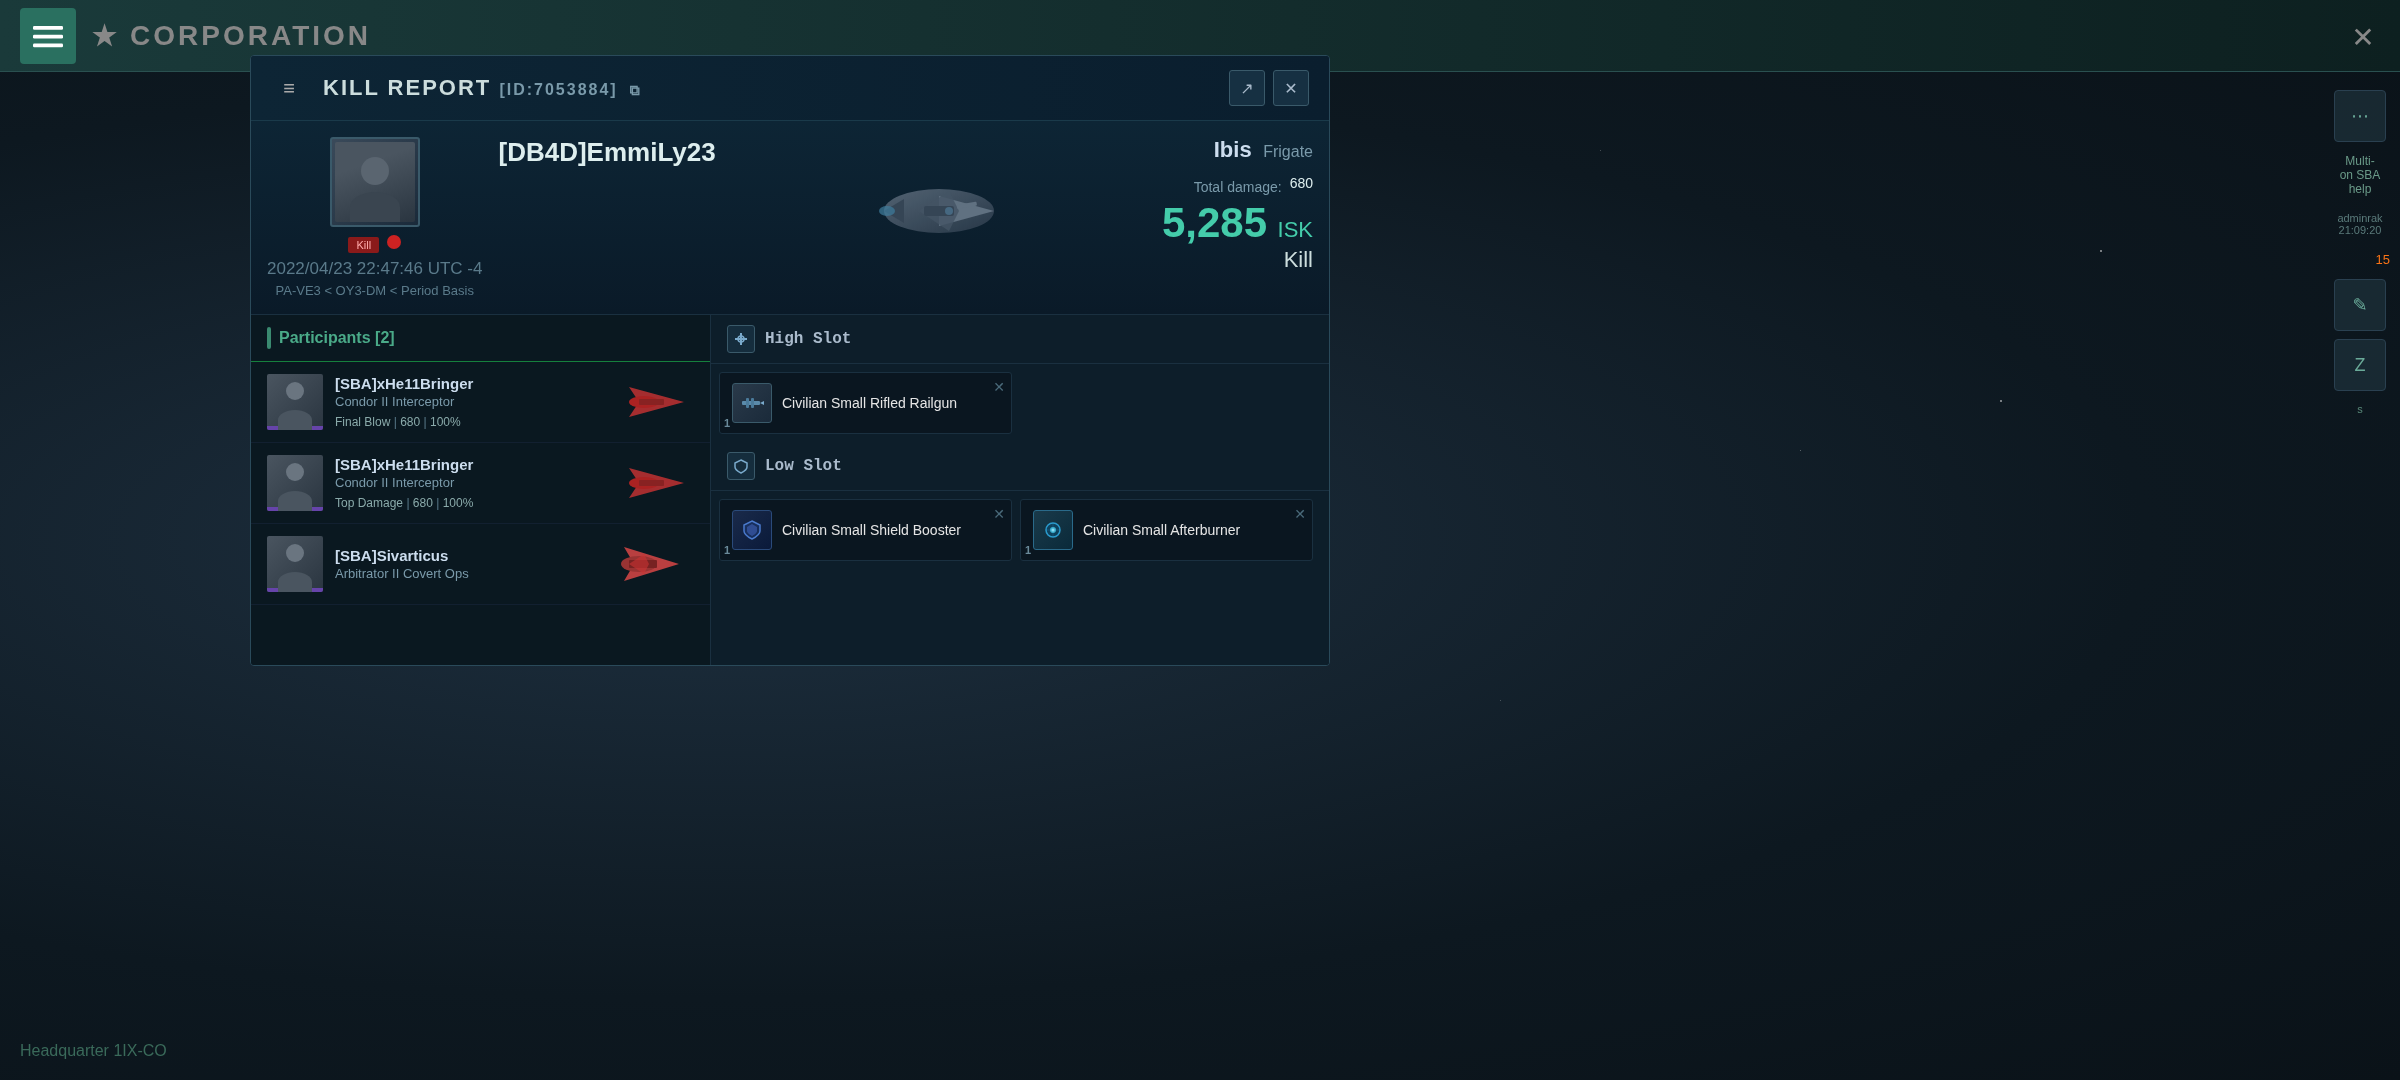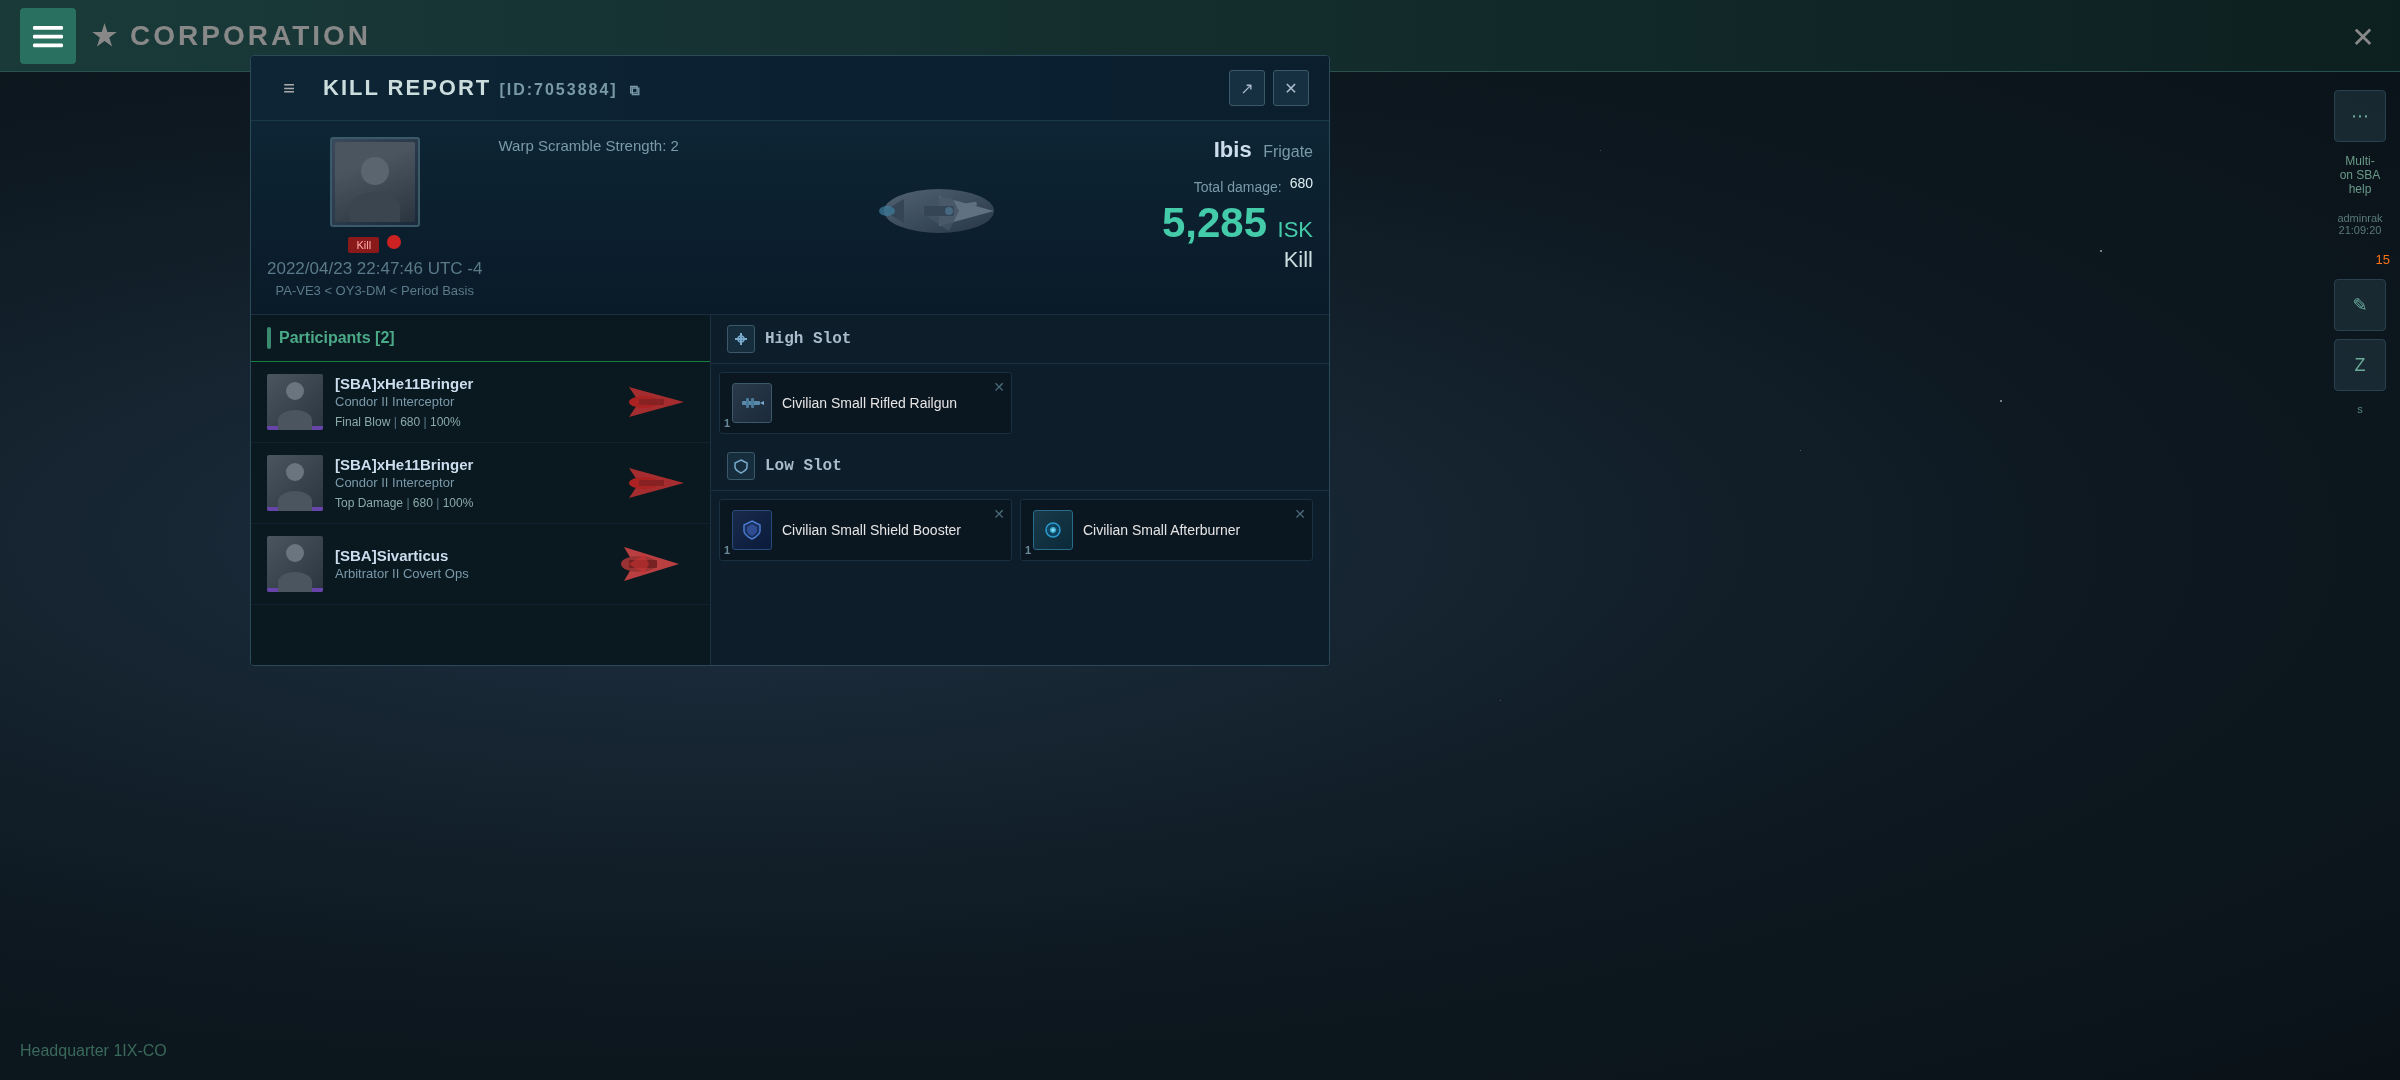--- a/index.html
+++ b/index.html
@@ -675,21 +675,21 @@
       </div>
       <div style="display:flex;align-items:center;gap:4px;">
         <span class="kill-badge">Kill</span>
         <span class="red-dot"></span>
       </div>
       <div class="player-date">2022/04/23 22:47:46 UTC -4</div>
       <div class="player-location">PA-VE3 &lt; OY3-DM &lt; Period Basis</div>
     </div>
 
     <div class="player-info">
-      <div class="player-meta">Warp Scramble Strength: 2</div>
+      <div class="player-name">[DB4D]EmmiLy23</div>
     </div>
 
     <div class="ship-display">
       <svg class="ship-svg" viewBox="0 0 180 140">
 
         <defs>
           <linearGradient id="shipGrad" x1="0%" y1="0%" x2="100%" y2="100%">
             <stop offset="0%" style="stop-color:#5a6a7a;stop-opacity:1"></stop>
             <stop offset="100%" style="stop-color:#2a3a4a;stop-opacity:1"></stop>
           </linearGradient>

